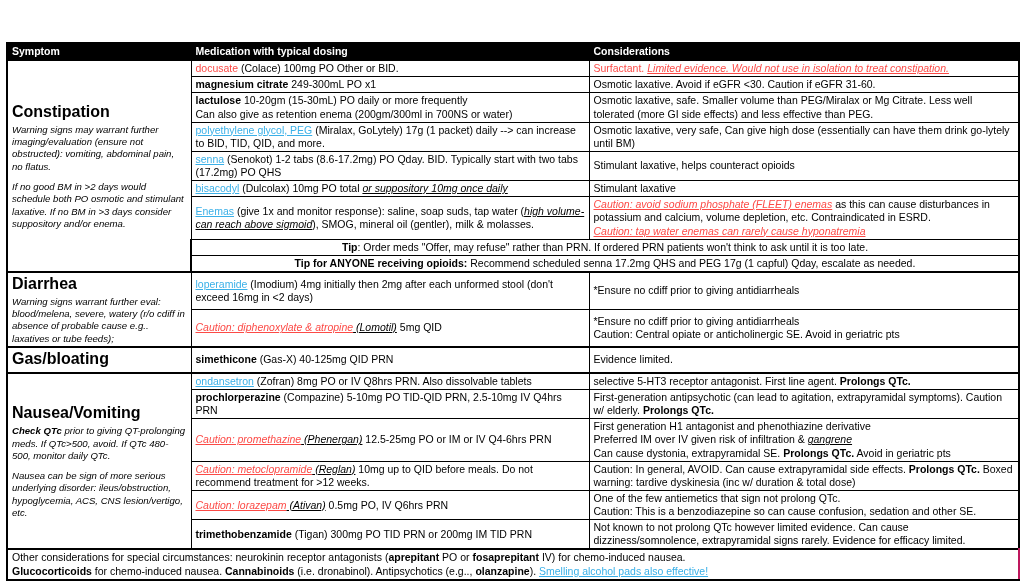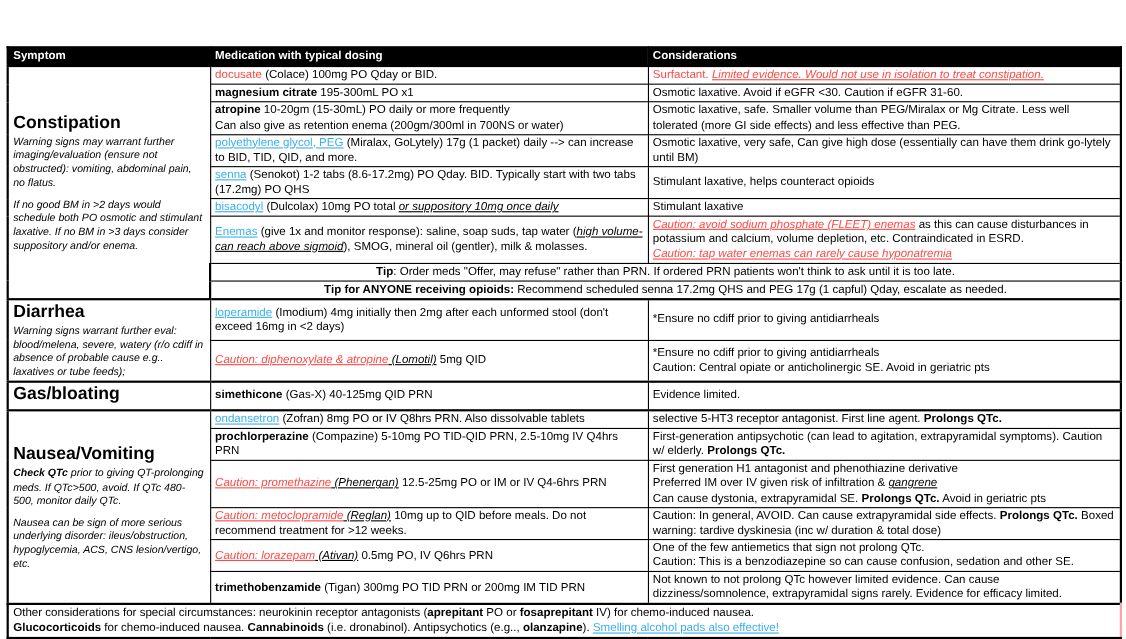--- a/index.html
+++ b/index.html
@@ -116,35 +116,35 @@
     </thead>
     <tbody>
 
       <tr class="section-top">
         <td class="sym" rowspan="9">
           <span class="sym-title">Constipation</span>
           <span class="sym-note">Warning signs may warrant further imaging/evaluation (ensure not obstructed): vomiting, abdominal pain, no flatus.</span>
           <span class="sym-note">If no good BM in &gt;2 days would schedule both PO osmotic and stimulant laxative. If no BM in &gt;3 days consider suppository and/or enema.</span>
         </td>
         <td class="med">
-          <span class="red">docusate</span><span> (Colace) 100mg PO Qday or BID.</span>
+          <span class="red">docusate</span><span> (Colace) 100mg PO Other or BID.</span>
         </td>
         <td class="con">
           <span class="red">Surfactant. <span class="i">Limited evidence. Would not use in isolation to treat constipation.</span></span>
         </td>
       </tr>
       <tr>
         <td class="med">
-          <span class="b">magnesium citrate</span><span> 195-300mL PO x1</span>
+          <span class="b">magnesium citrate</span><span> 249-300mL PO x1</span>
         </td>
         <td class="con">Osmotic laxative. Avoid if eGFR &lt;30. Caution if eGFR 31-60.</td>
       </tr>
       <tr>
         <td class="med">
-          <span class="b">atropine</span><span> 10-20gm (15-30mL) PO daily or more frequently</span><br>
+          <span class="b">lactulose</span><span> 10-20gm (15-30mL) PO daily or more frequently</span><br>
           <span>Can also give as retention enema (200gm/300ml in 700NS or water)</span>
         </td>
         <td class="con">Osmotic laxative, safe. Smaller volume than PEG/Miralax or Mg Citrate. Less well tolerated (more GI side effects) and less effective than PEG.</td>
       </tr>
       <tr>
         <td class="med">
           <span class="blue">polyethylene glycol, PEG</span><span> (Miralax, GoLytely) 17g (1 packet) daily --&gt; can increase to BID, TID, QID, and more.</span>
         </td>
         <td class="con">Osmotic laxative, very safe, Can give high dose (essentially can have them drink go-lytely until BM)</td>
       </tr>
@@ -259,21 +259,21 @@
         </td>
       </tr>
       <tr>
         <td class="med">
           <span class="b">trimethobenzamide</span><span> (Tigan) 300mg PO TID PRN or 200mg IM TID PRN</span>
         </td>
         <td class="con">Not known to not prolong QTc however limited evidence. Can cause dizziness/somnolence, extrapyramidal signs rarely. Evidence for efficacy limited.</td>
       </tr>
 
       <tr class="section-top">
-        <td class="full-note" colspan="3" style="border-left:2px solid #000;border-right:2px solid #fca5a5;border-bottom:2px solid #000;">
+        <td class="full-note" colspan="3" style="border-left:2px solid #000;border-right:2px solid #be185d;border-bottom:2px solid #000;">
           <span>Other considerations for special circumstances: neurokinin receptor antagonists (</span><span class="b">aprepitant</span><span> PO or </span><span class="b">fosaprepitant</span><span> IV) for chemo-induced nausea.</span><br>
           <span class="b">Glucocorticoids</span><span> for chemo-induced nausea. </span><span class="b">Cannabinoids</span><span> (i.e. dronabinol). Antipsychotics (e.g.., </span><span class="b">olanzapine</span><span>). </span><span class="blue">Smelling alcohol pads also effective!</span>
         </td>
       </tr>
 
     </tbody>
   </table>
 
   <div class="legend">
     <span class="red">*red=in general should be cautious;</span>

